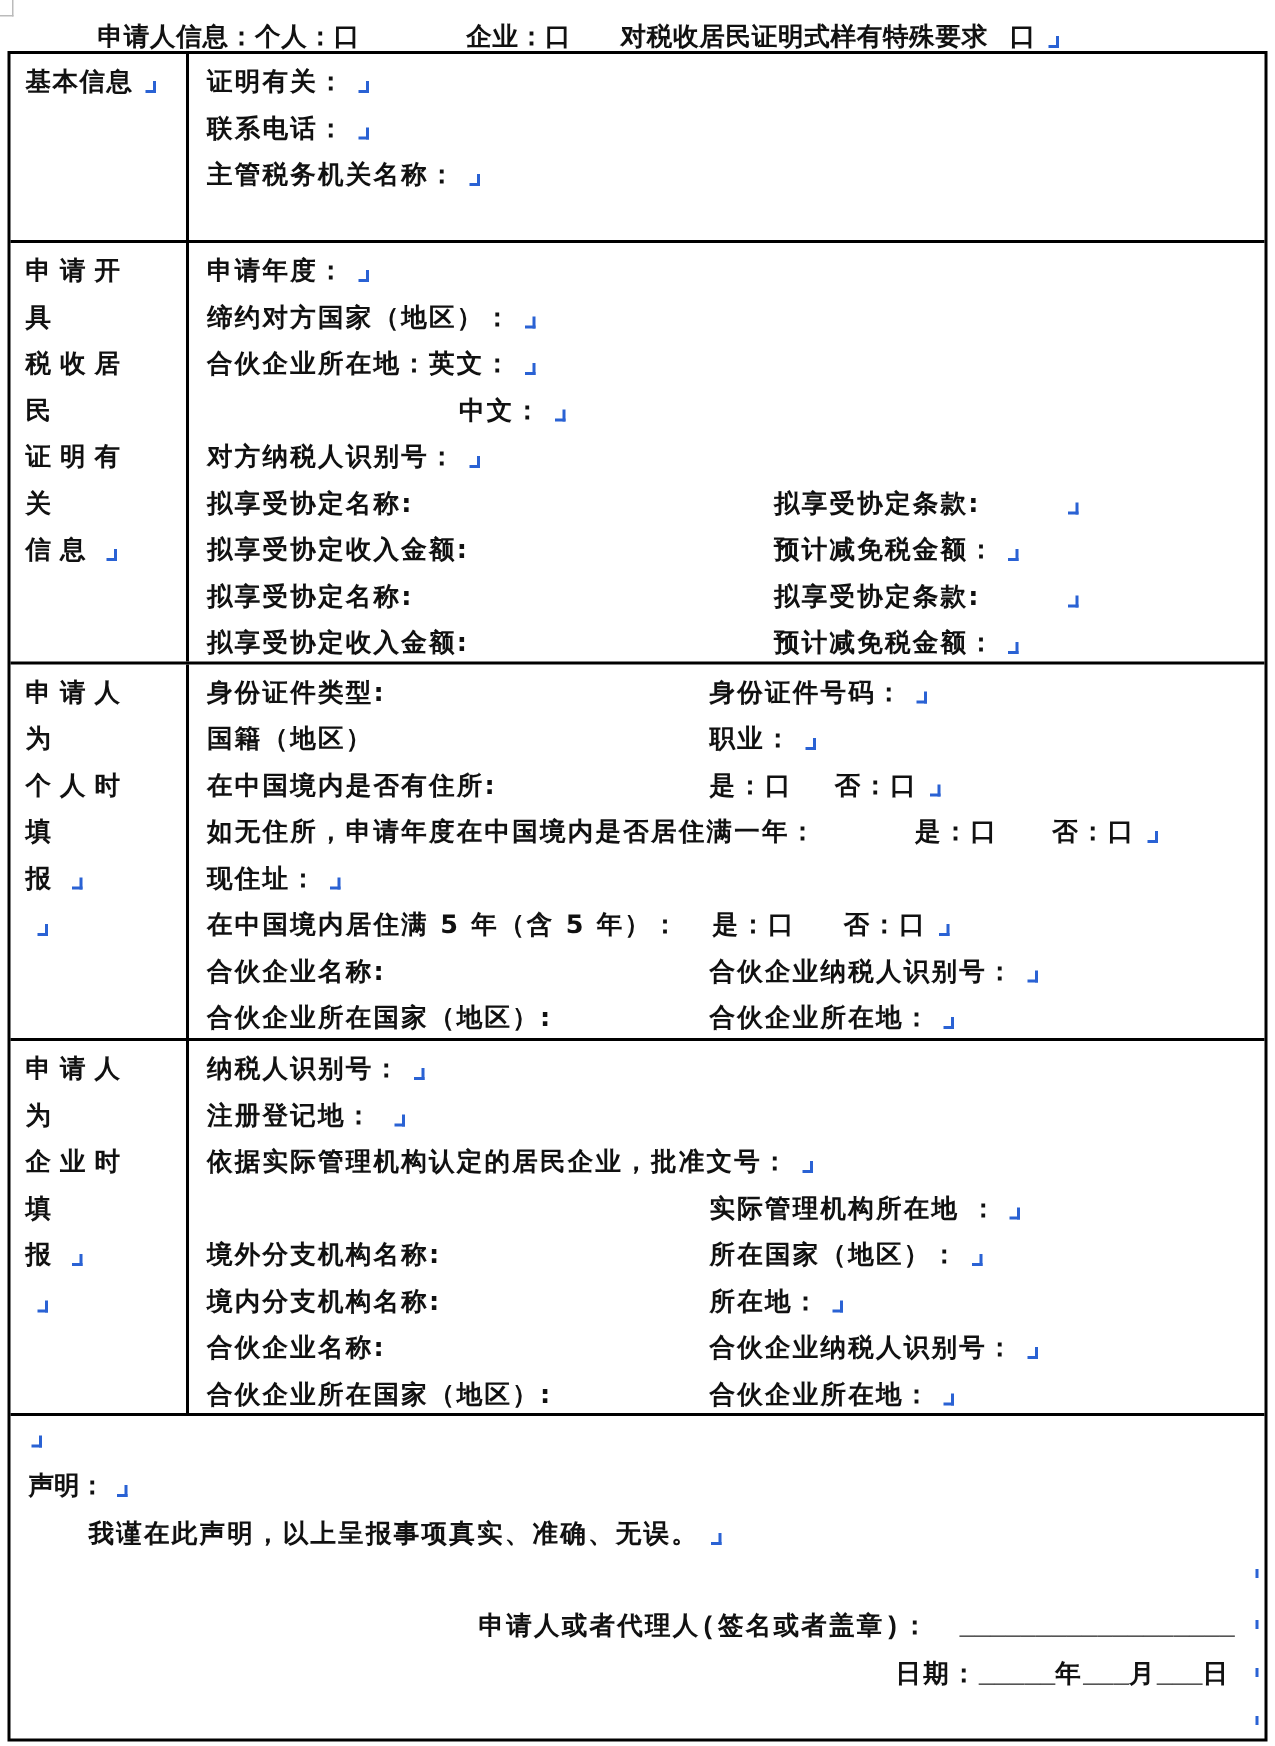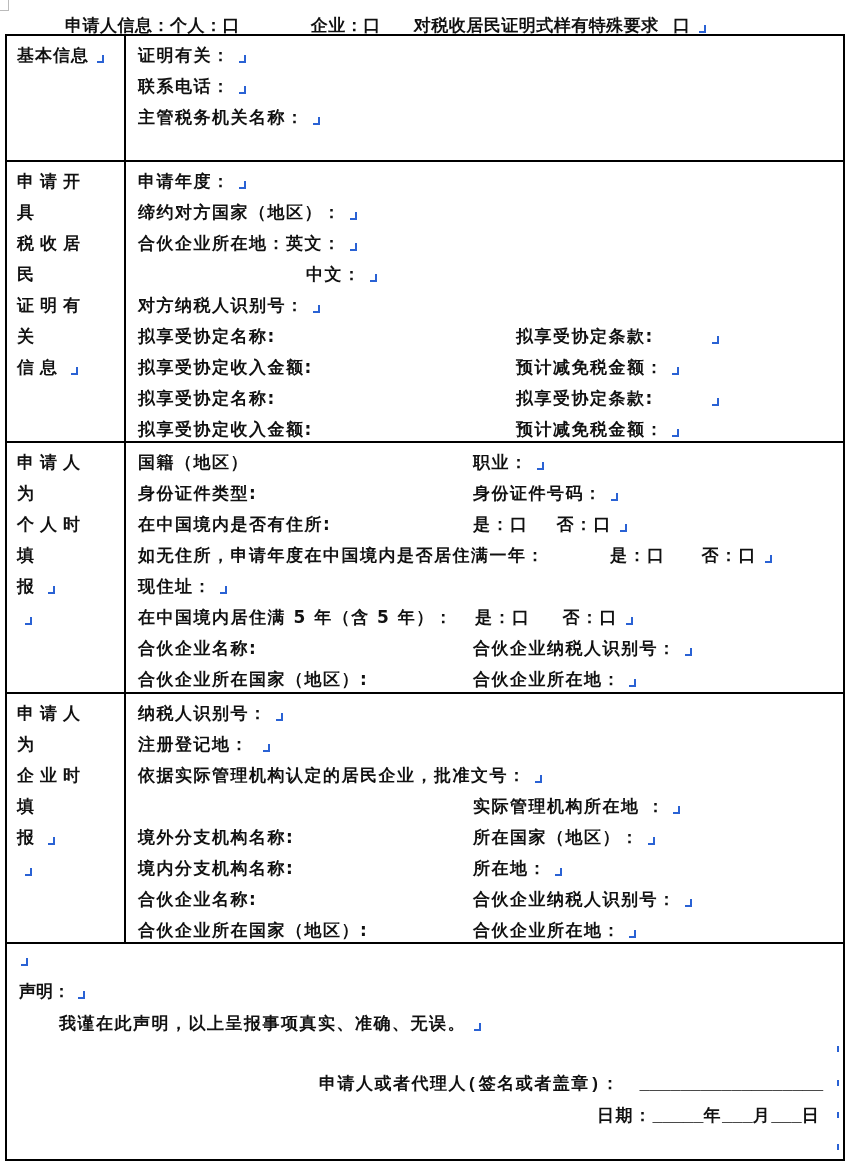--- a/index.html
+++ b/index.html
@@ -121,26 +121,26 @@
 
   <div class="row" style="top:407px;height:251px;">
     <div class="label-cell">
       <div>申请人为</div>
       <div>个人时填</div>
       <div><span>报</span><span class="mark"></span></div>
       <div><span class="mark"></span></div>
     </div>
     <div class="content-cell">
       <div class="line">
+          <span class="l">身份证件类型:</span>
+          <span class="r" style="left:335px"><span>身份证件号码：</span><span class="mark"></span></span>
+        </div>
+      <div class="line">
           <span class="l">国籍（地区）</span>
           <span class="r" style="left:335px"><span>职业：</span><span class="mark"></span></span>
-        </div>
-      <div class="line">
-          <span class="l">身份证件类型:</span>
-          <span class="r" style="left:335px"><span>身份证件号码：</span><span class="mark"></span></span>
         </div>
       <div class="line">
           <span class="l">在中国境内是否有住所:</span>
           <span class="r" style="left:335px"><span>是：</span><span>口</span><span style="display:inline-block;width:28px"></span><span>否：</span><span>口</span><span class="mark"></span></span>
         </div>
       <div class="line">
           <span class="l">如无住所，申请年度在中国境内是否居住满一年：</span>
           <span class="r" style="left:472px"><span>是：</span><span>口</span><span style="display:inline-block;width:36px"></span><span>否：</span><span>口</span><span class="mark"></span></span>
         </div>
       <div class="line">

